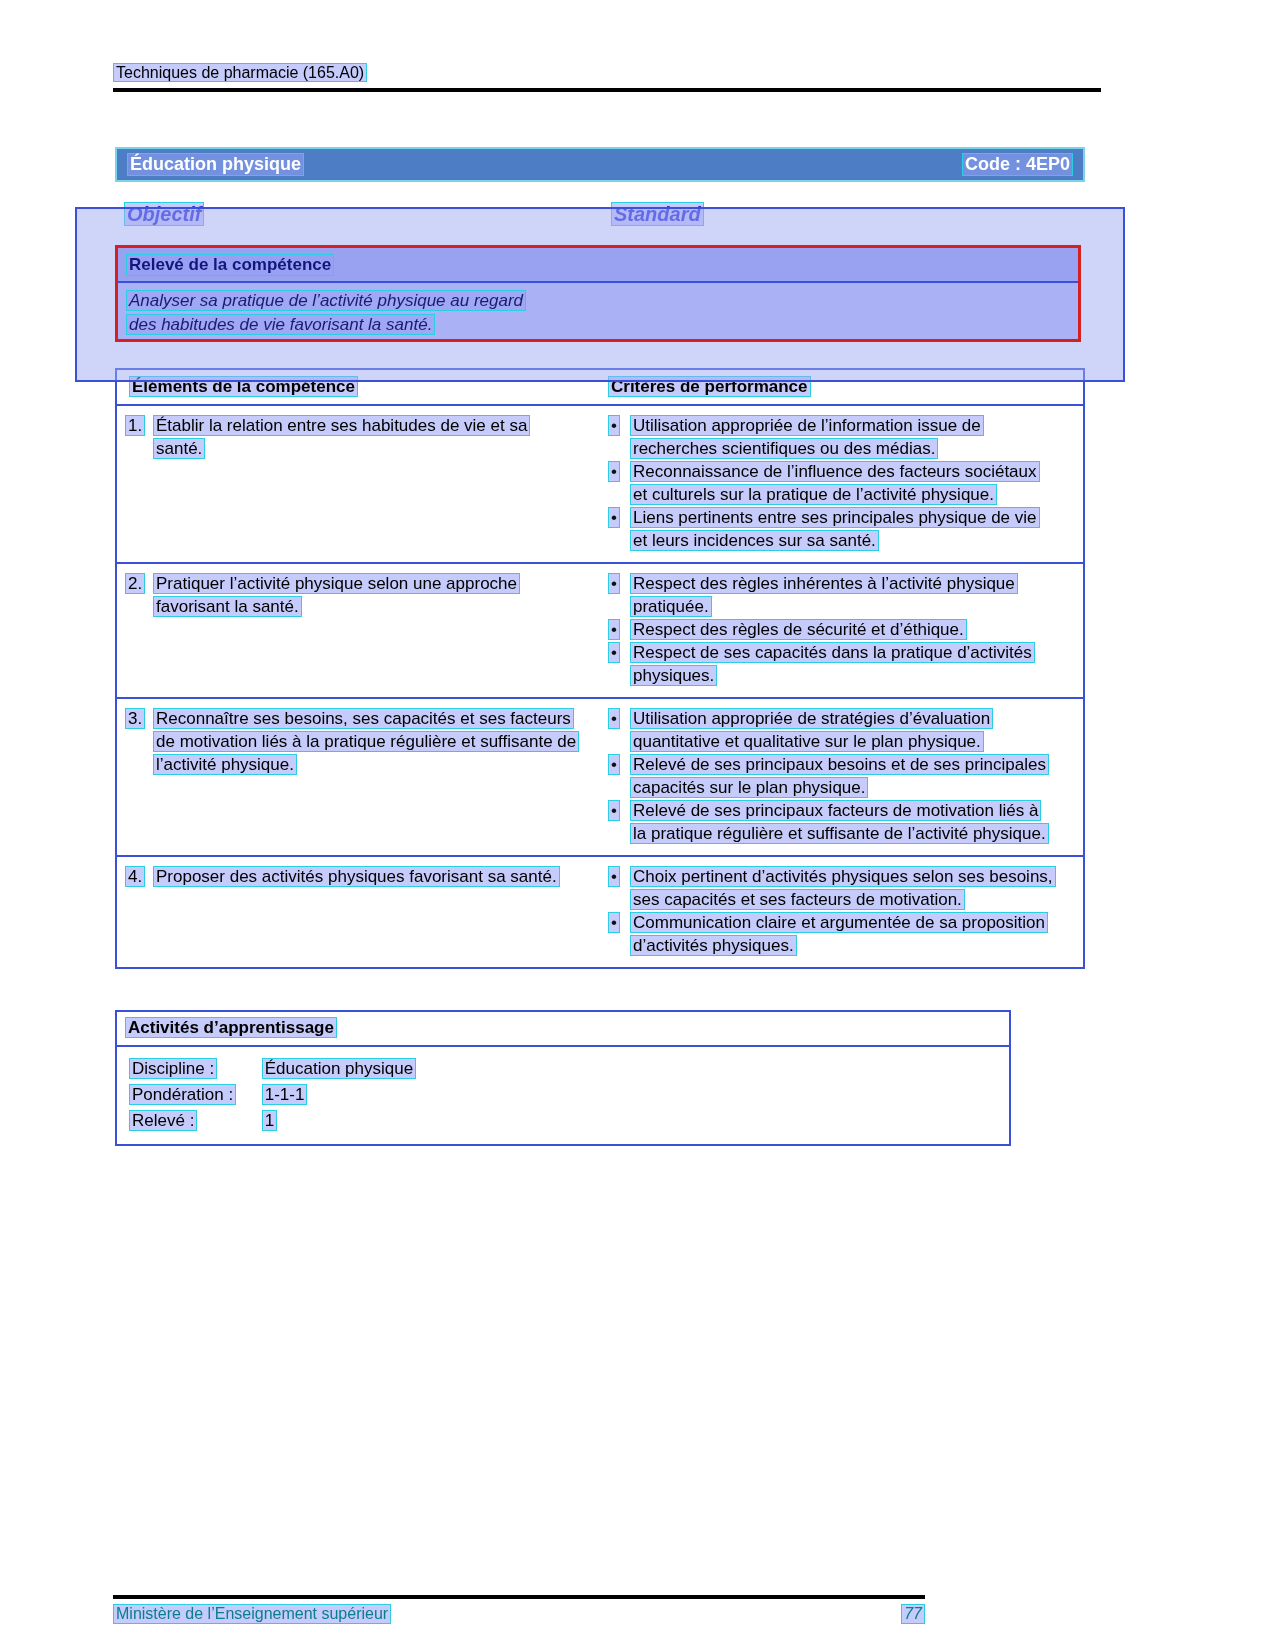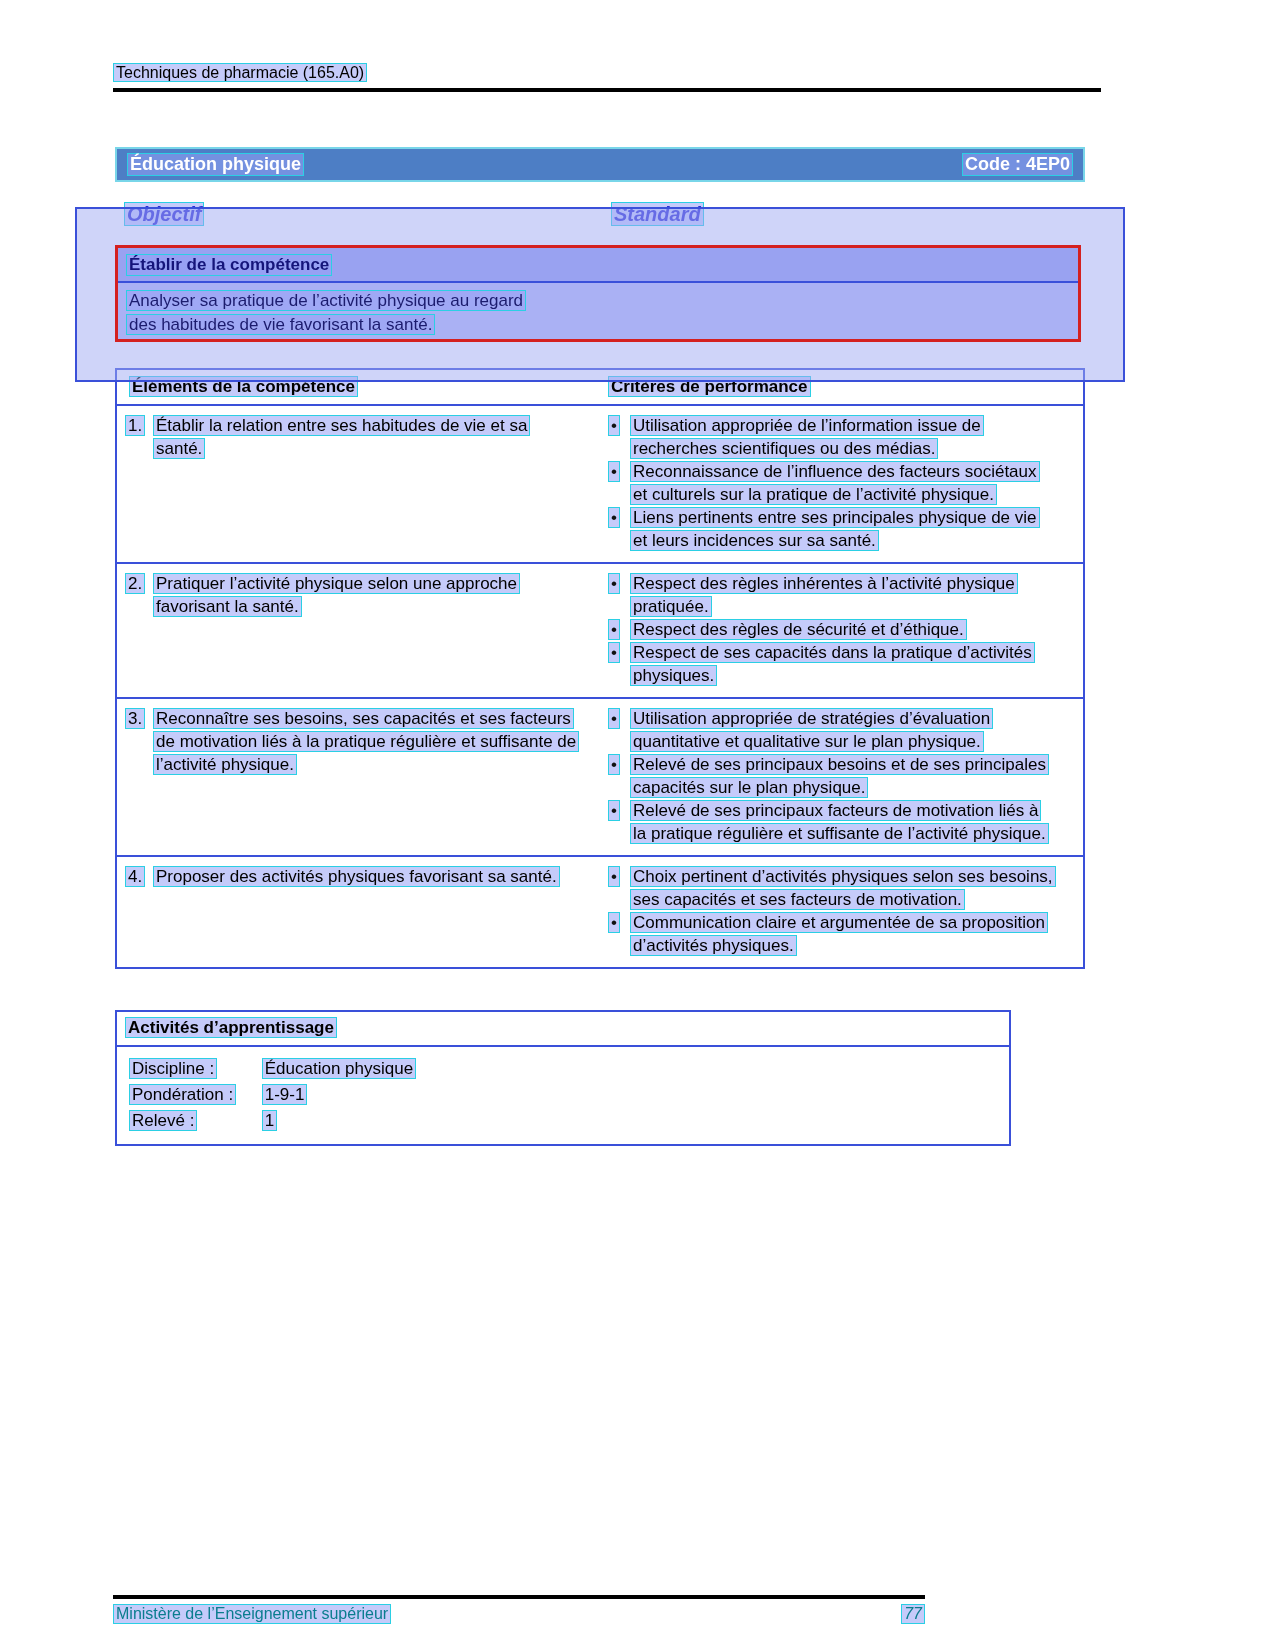--- a/index.html
+++ b/index.html
@@ -48,21 +48,21 @@
     position:absolute; left:115px; top:245px; width:966px; height:97px;
     border: 3px solid var(--alert-red, #d42020);
     background:#aab1f4; z-index:7;
   }
   .enonce-title-row {
     height:35px; background:#99a2f1;
     border-bottom:2px solid var(--accent-blue, #3a50d9);
     display:flex; align-items:center; padding:0 8px;
     font-size:17px; font-weight:bold; color: var(--navy-text, #15157a);
   }
-  .enonce-body { padding:6px 8px 0 8px; font-size:17px; line-height:24px; color:#1c1c6e; }
+  .enonce-body { padding:6px 8px 0 8px; font-size:17px; line-height:24px; color:#1c1c6e;font-style:italic; }
 
   .comp-table {
     position:absolute; left:115px; top:368px; width:970px;
     border:2px solid var(--accent-blue, #3a50d9);
     font-size:17px; line-height:23px; z-index:2; background:transparent;
   }
   .t-head { display:flex; border-bottom:2px solid var(--accent-blue, #3a50d9); padding:5px 4px 6px; font-weight:bold; }
   .t-head .h-l { width:487px; padding-left:8px; }
   .t-head .h-r { flex:1; }
   .t-row { display:flex; border-bottom:2px solid var(--accent-blue, #3a50d9); padding:6px 0 10px; }
@@ -109,21 +109,21 @@
 
   <div class="obj-label">
     <span class="hl">Objectif</span>
   </div>
   <div class="std-label">
     <span class="hl">Standard</span>
   </div>
 
   <div class="enonce-box">
     <div class="enonce-title-row">
-      <span class="hl">Établir de la compétence</span>
+      <span class="hl">Relevé de la compétence</span>
     </div>
     <div class="enonce-body">
       <div><span class="hl">Analyser sa pratique de l’activité physique au regard</span></div>
       <div><span class="hl">des habitudes de vie favorisant la santé.</span></div>
     </div>
   </div>
 
   <div class="comp-table">
     <div class="t-head">
       <div class="h-l">
@@ -219,21 +219,21 @@
     <div class="act-title">
       <span class="hl">Activités d’apprentissage</span>
     </div>
     <div class="act-body">
       <div class="act-row">
         <span class="act-label-wrap"><span class="hl">Discipline :</span></span>
         <span class="hl">Éducation physique</span>
       </div>
       <div class="act-row">
         <span class="act-label-wrap"><span class="hl">Pondération :</span></span>
-        <span class="hl">1-9-1</span>
+        <span class="hl">1-1-1</span>
       </div>
       <div class="act-row">
         <span class="act-label-wrap"><span class="hl">Relevé :</span></span>
         <span class="hl">1</span>
       </div>
     </div>
   </div>
 
   <div class="footer">
     <span class="hl">Ministère de l’Enseignement supérieur</span>

